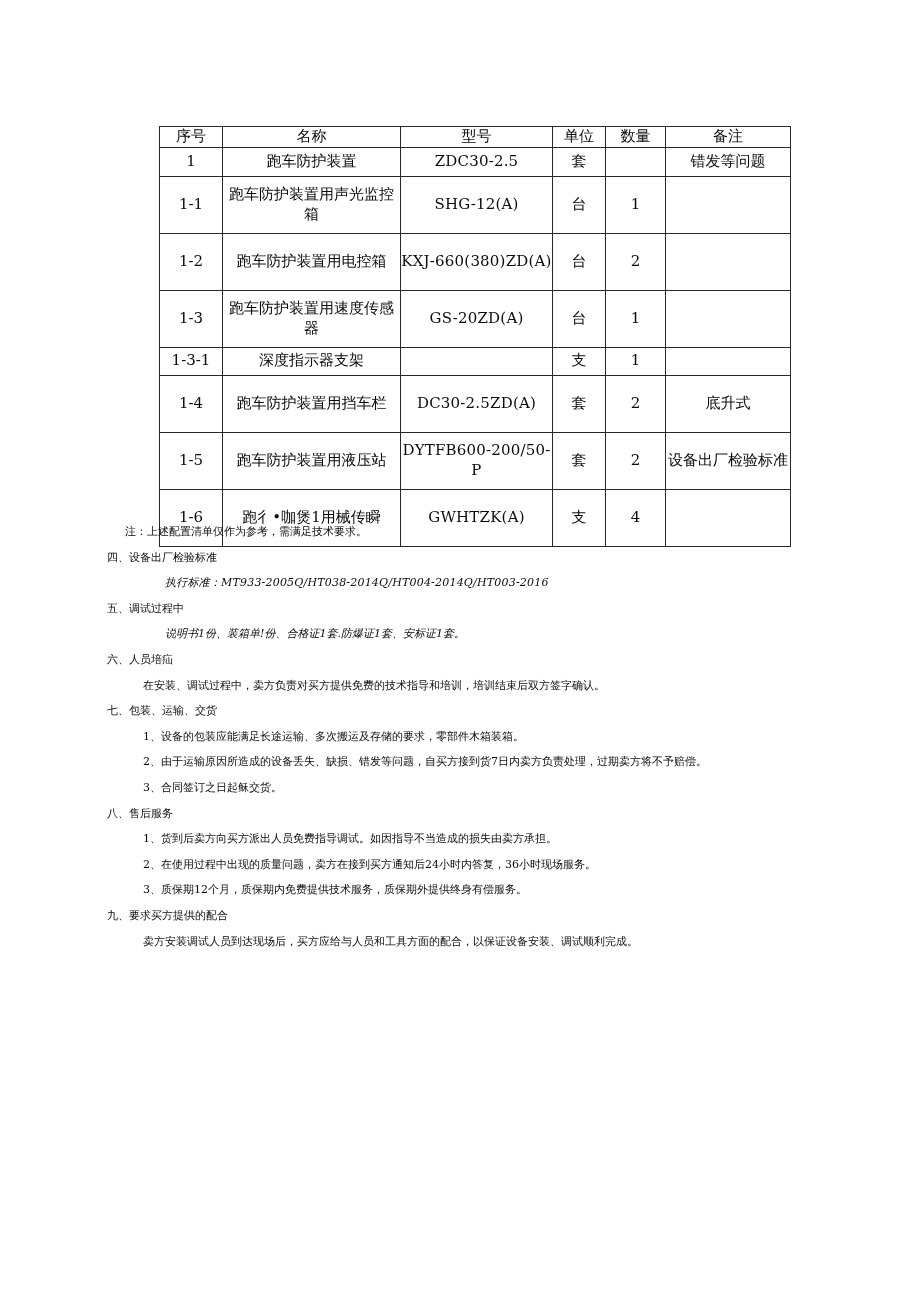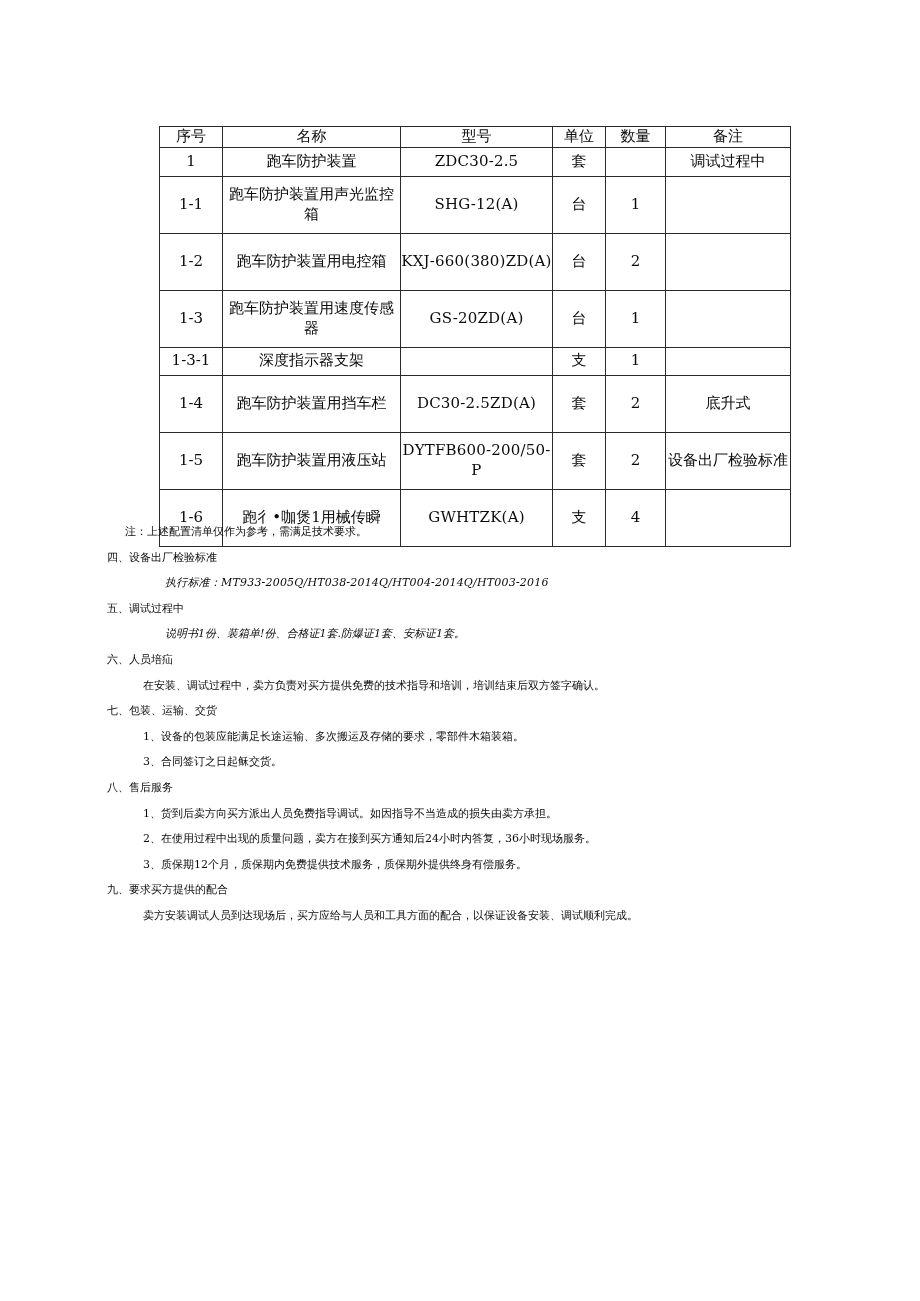--- a/index.html
+++ b/index.html
@@ -110,21 +110,21 @@
         </tr>
       </thead>
       <tbody>
 
         <tr class="r-1">
           <td class="cell-c">1</td>
           <td class="cell-c">跑车防护装置</td>
           <td class="cell-c latin">ZDC30-2.5</td>
           <td class="cell-c">套</td>
           <td class="cell-c"></td>
-          <td class="cell-c">调试过程中</td>
+          <td class="cell-c">错发等问题</td>
         </tr>
 
         <tr class="r-tall">
           <td class="cell-c">1-1</td>
           <td class="name-cell-top cell-c">跑车防护装置用声光监控箱</td>
           <td class="cell-c latin">SHG-12(A)</td>
           <td class="cell-c">台</td>
           <td class="cell-c">1</td>
           <td class="note-cell"></td>
         </tr>
@@ -195,20 +195,21 @@
     <p class="ind2 latin nowrapline">执行标准：MT933-2005Q/HT038-2014Q/HT004-2014Q/HT003-2016</p>
 
     <p class="ind0">五、调试过程中</p>
     <p class="ind2">说明书1份、装箱单!份、合格证1套.防爆证1套、安标证1套。</p>
 
     <p class="ind0">六、人员培疝</p>
     <p class="ind-para">在安装、调试过程中，卖方负责对买方提供免费的技术指导和培训，培训结束后双方签字确认。</p>
 
     <p class="ind0">七、包装、运输、交货</p>
     <p class="ind-para">1、设备的包装应能满足长途运输、多次搬运及存储的要求，零部件木箱装箱。</p>
+    <p class="ind-para">2、由于运输原因所造成的设备丢失、缺损、错发等问题，自买方接到货7日内卖方负责处理，过期卖方将不予赔偿。</p>
     <p class="ind-para">3、合同签订之日起稣交货。</p>
 
     <p class="ind0">八、售后服务</p>
     <p class="ind-para">1、货到后卖方向买方派出人员免费指导调试。如因指导不当造成的损失由卖方承担。</p>
     <p class="ind-para">2、在使用过程中出现的质量问题，卖方在接到买方通知后24小时内答复，36小时现场服务。</p>
     <p class="ind-para">3、质保期12个月，质保期内免费提供技术服务，质保期外提供终身有偿服务。</p>
 
     <p class="ind0">九、要求买方提供的配合</p>
     <p class="ind-para">卖方安装调试人员到达现场后，买方应给与人员和工具方面的配合，以保证设备安装、调试顺利完成。</p>
 

